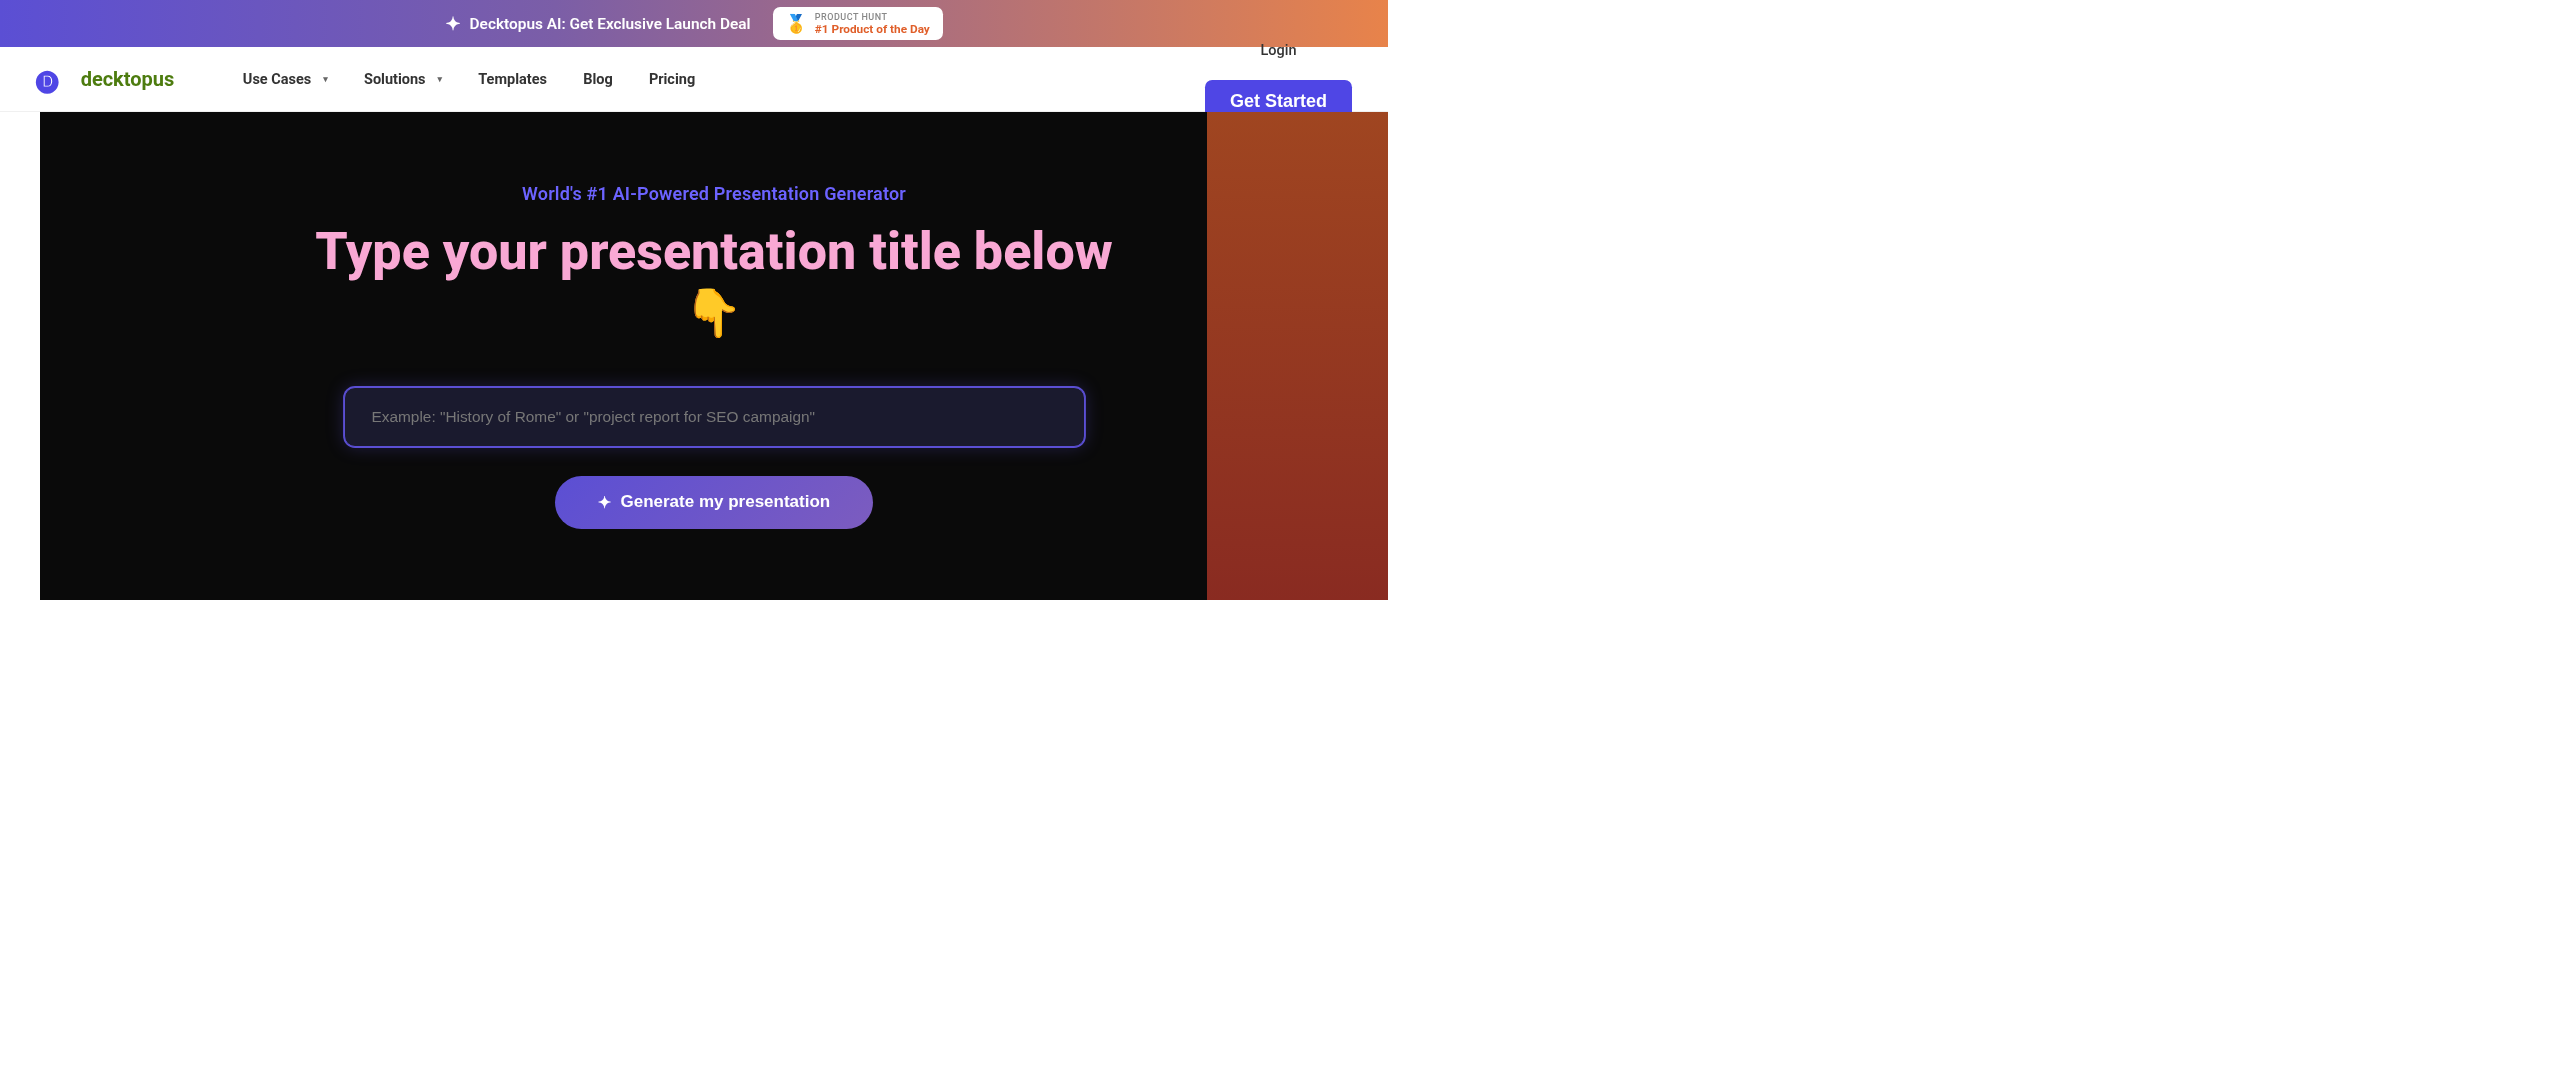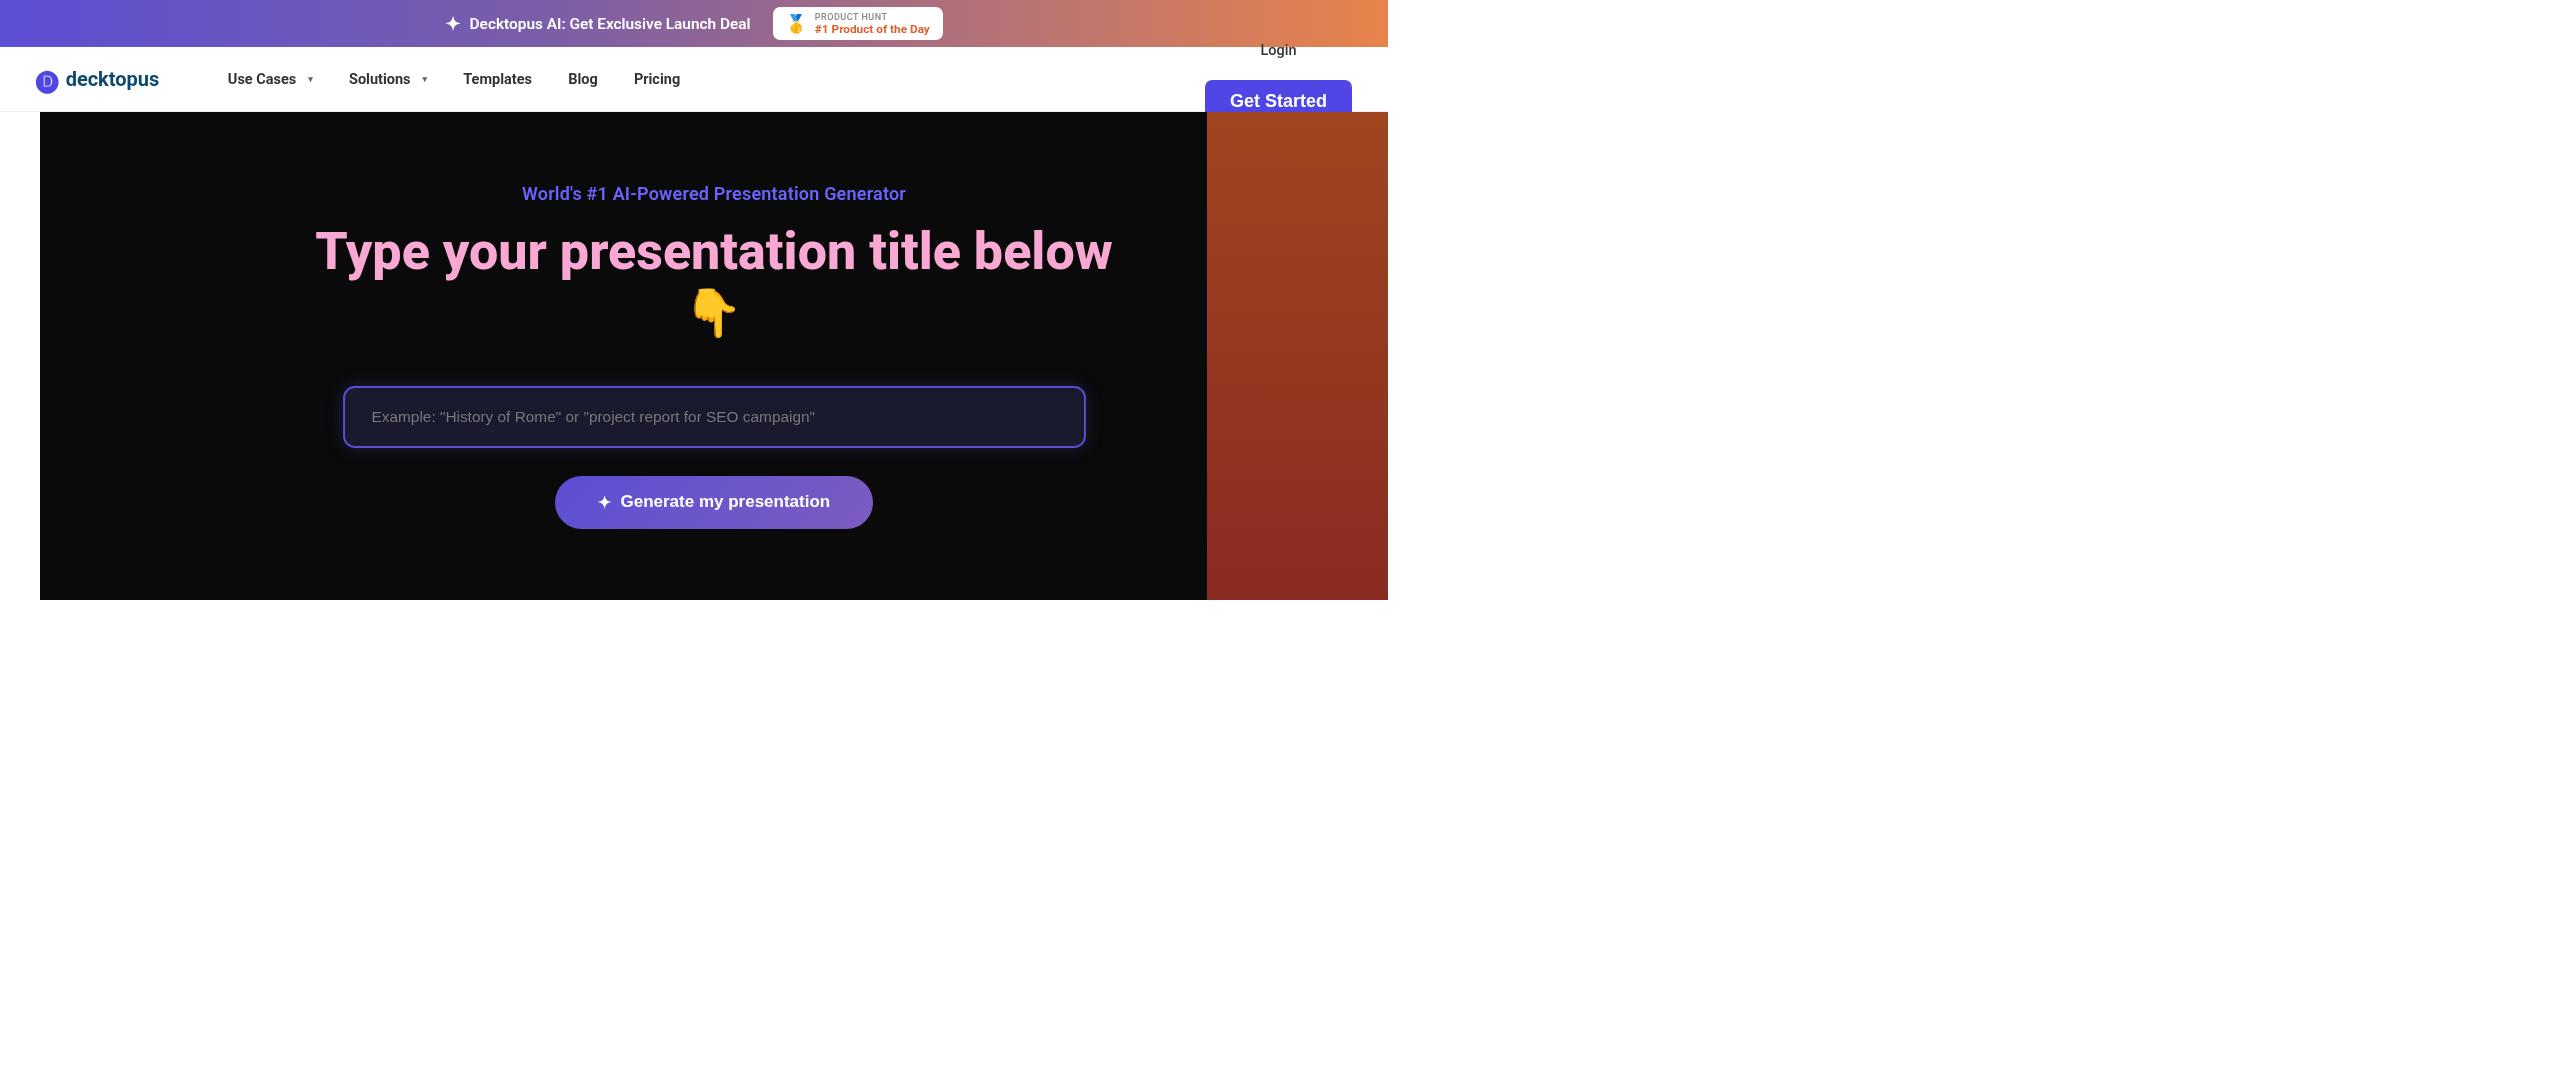--- a/index.html
+++ b/index.html
@@ -84,23 +84,24 @@
       text-decoration: none;
     }
 
     .logo-icon {
       color: #4f46e5;
       font-size: 22px;
       font-weight: 900;
     }
 
     .logo-text {
-      color: #0c4a6e;
+      color: #4d7c0f;
       font-size: 20px;
       font-weight: 700;
+      margin-left: 15px;
     }
 
     .nav-links {
       display: flex;
       align-items: center;
       gap: 7.2px;
       flex: 1;
     }
 
     .nav-item {

